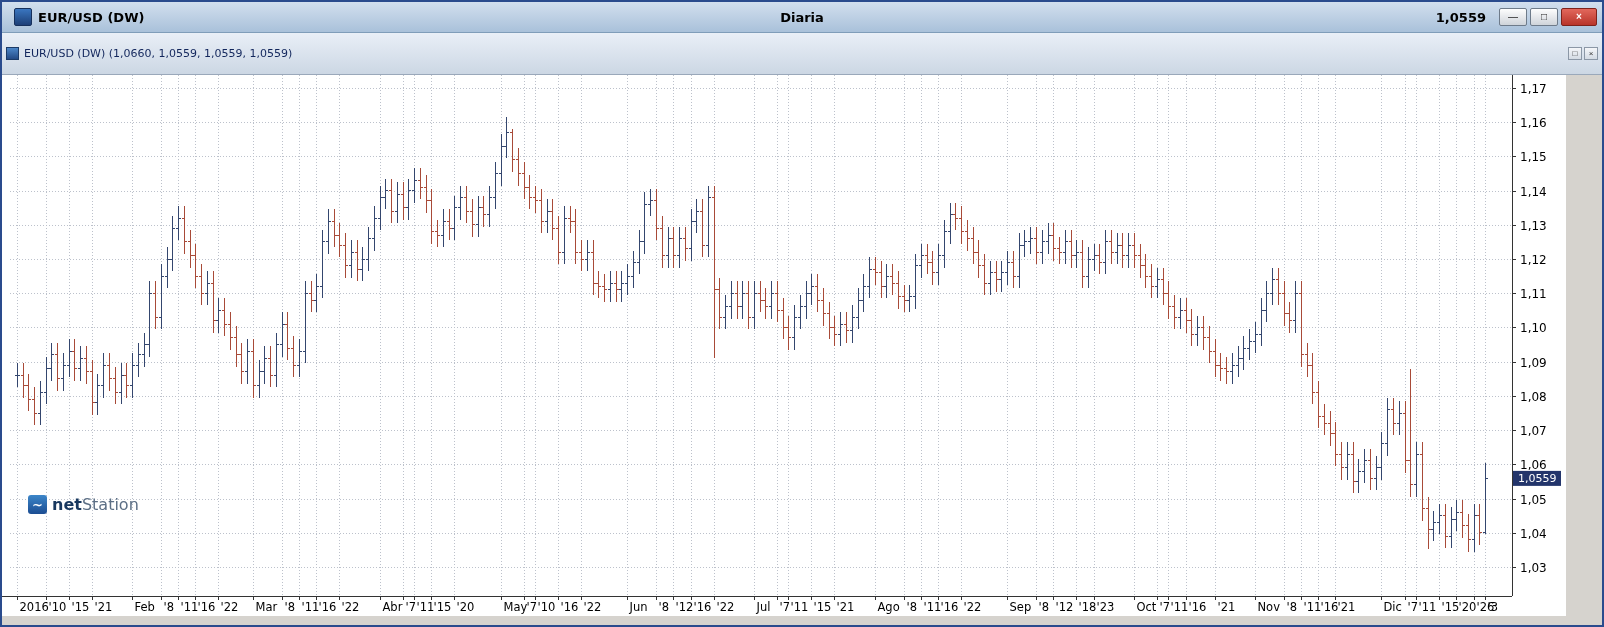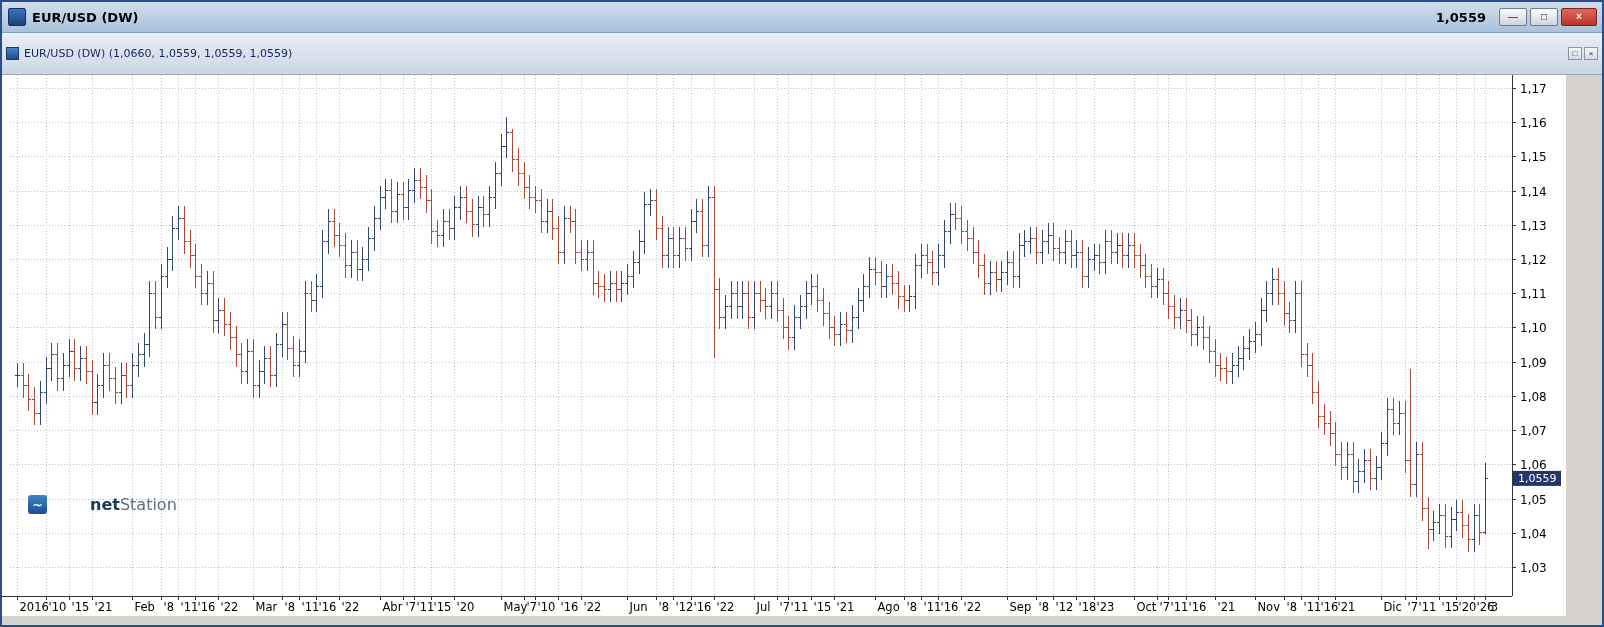--- a/index.html
+++ b/index.html
@@ -1,58 +1,59 @@
 <!DOCTYPE html>
 <html><head>
 <meta charset="utf-8">
 <style>
   html,body{margin:0;padding:0;background:#9a9a9a;font-family:"DejaVu Sans",sans-serif;}
   .window{width:1600px;height:623px;border:2px solid #2a4b8d;background:#d6d3ce;position:relative;box-sizing:content-box;}
   
   .titlebar{height:30px;background:linear-gradient(#d2dfee,#a9c1da);border-bottom:1px solid #7f9db9;display:flex;align-items:center;position:relative;}
-  .tb-left{display:flex;align-items:center;gap:6px;padding-left:6px;z-index:2;}
+  .tb-left{display:flex;align-items:center;gap:6px;padding-left:12px;z-index:2;}
   .app-icon{width:16px;height:16px;background:linear-gradient(#3a76c0,#1d3f77);border:1px solid #16305c;border-radius:2px;display:inline-block;}
   .tb-title{font-weight:bold;font-size:13px;color:#000;}
   .tb-center{position:absolute;left:0;right:0;text-align:center;font-weight:bold;font-size:13px;color:#000;}
   .tb-right{margin-left:auto;display:flex;align-items:center;gap:3px;padding-right:5px;z-index:2;}
   .tb-price{font-weight:bold;font-size:13px;margin-right:10px;}
   .wbtn{width:28px;height:18px;font-size:10px;line-height:10px;padding:0;border:1px solid #6e7b8a;border-radius:2px;background:linear-gradient(#fdfdfd,#cfd4da);color:#222;cursor:pointer;}
   .wbtn.close{width:36px;background:linear-gradient(#e2685c,#b8342a);border-color:#7e221b;color:#fff;font-weight:bold;}
   
   .chart-header{height:17px;background:linear-gradient(#e9eff7,#ccd7e4);border-bottom:1px solid #9aa8ba;display:flex;align-items:center;gap:5px;padding:12px 4px;}
   .ch-icon{width:11px;height:11px;background:linear-gradient(#4c86c8,#234a85);border:1px solid #1b3a67;display:inline-block;}
   .ch-label{font-size:11px;color:#12265c;white-space:nowrap;}
   .ch-right{margin-left:auto;display:flex;gap:2px;}
   .chbtn{width:14px;height:13px;font-size:8px;line-height:8px;padding:0;border:1px solid #8b97a6;background:linear-gradient(#f4f6f9,#d4dbe4);color:#333;cursor:pointer;}
   
   .chart-wrap{position:relative;height:471px;background:#e5e5e5;}
   svg text{font-family:"DejaVu Sans",sans-serif;}
   .watermark{position:absolute;left:26px;bottom:32px;display:flex;align-items:center;gap:5px;}
   .wm-icon{width:19px;height:19px;background:linear-gradient(#3c86c9,#1c4d92);color:#fff;border-radius:3px;font-size:13px;font-weight:bold;display:flex;align-items:center;justify-content:center;}
   .wm-text{font-size:16px;}
-  .wm-net{font-weight:bold;color:#17375e;margin-left:38px;}
+  .wm-net{font-weight:bold;color:#17375e;}
   .wm-station{color:#5c6f85;}
   
   .toolbar{height:22px;background:#d6d3ce;border-top:1px solid #9a978f;display:flex;align-items:center;gap:2px;padding:0 4px;box-sizing:border-box;}
   .tbtn{width:18px;height:18px;padding:0;font-size:11px;line-height:11px;border:1px solid;border-color:#fff #6f6d66 #6f6d66 #fff;background:#d6d3ce;color:#333;cursor:pointer;}
   .hscroll{display:flex;align-items:center;flex:1;margin-left:8px;height:17px;}
   .hs-btn{width:17px;height:17px;padding:0;font-size:8px;line-height:8px;border:1px solid;border-color:#fff #6f6d66 #6f6d66 #fff;background:#d6d3ce;color:#333;cursor:pointer;}
   .hs-track{flex:1;height:17px;background:#efede8;border:1px solid;border-color:#9a978f #fff #fff #9a978f;box-sizing:border-box;}
   .statusfill{height:13px;background:#d6d3ce;}
 </style>
 </head>
 <body>
 
 <div class="window">
 
   <div class="titlebar">
     <div class="tb-left">
       <span class="app-icon"></span>
       <span class="tb-title">EUR/USD (DW)</span>
     </div>
+    <div class="tb-center">Diaria</div>
     <div class="tb-right">
       <span class="tb-price">1,0559</span>
       <button class="wbtn">—</button>
       <button class="wbtn">□</button>
       <button class="wbtn close">×</button>
     </div>
   </div>
 
   <div class="chart-header">
     <span class="ch-icon"></span>

